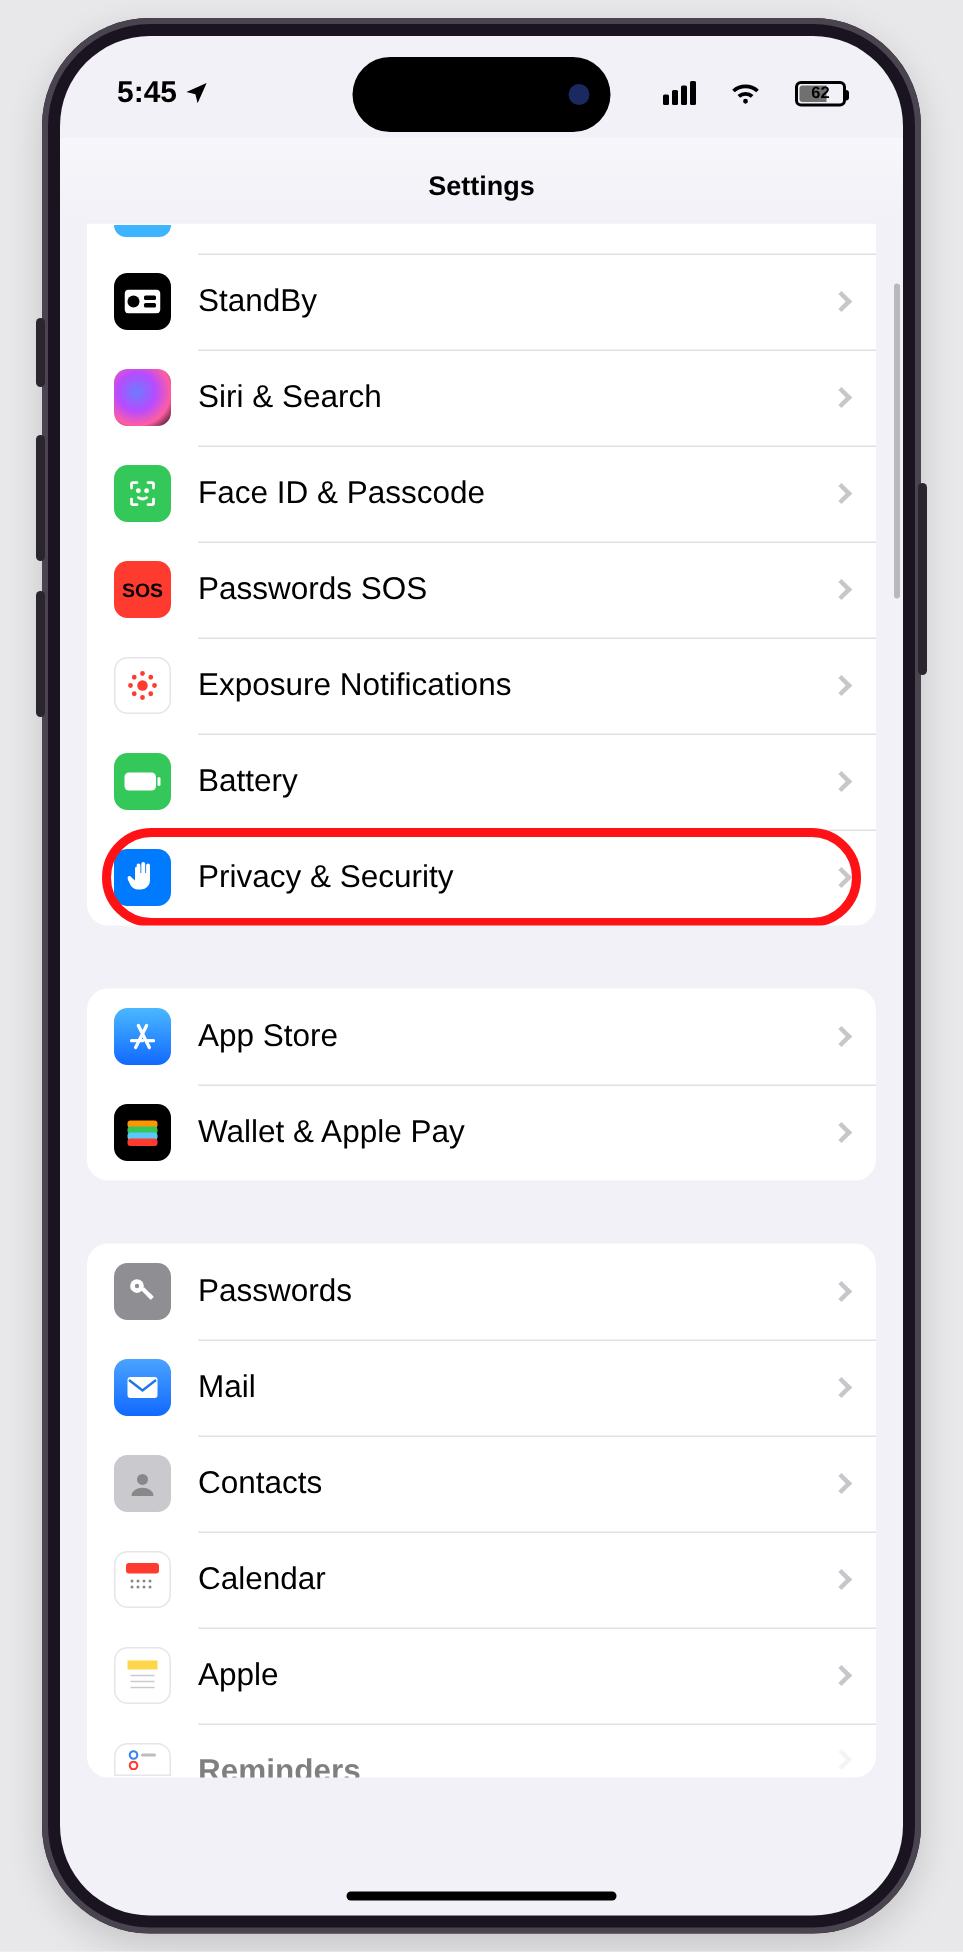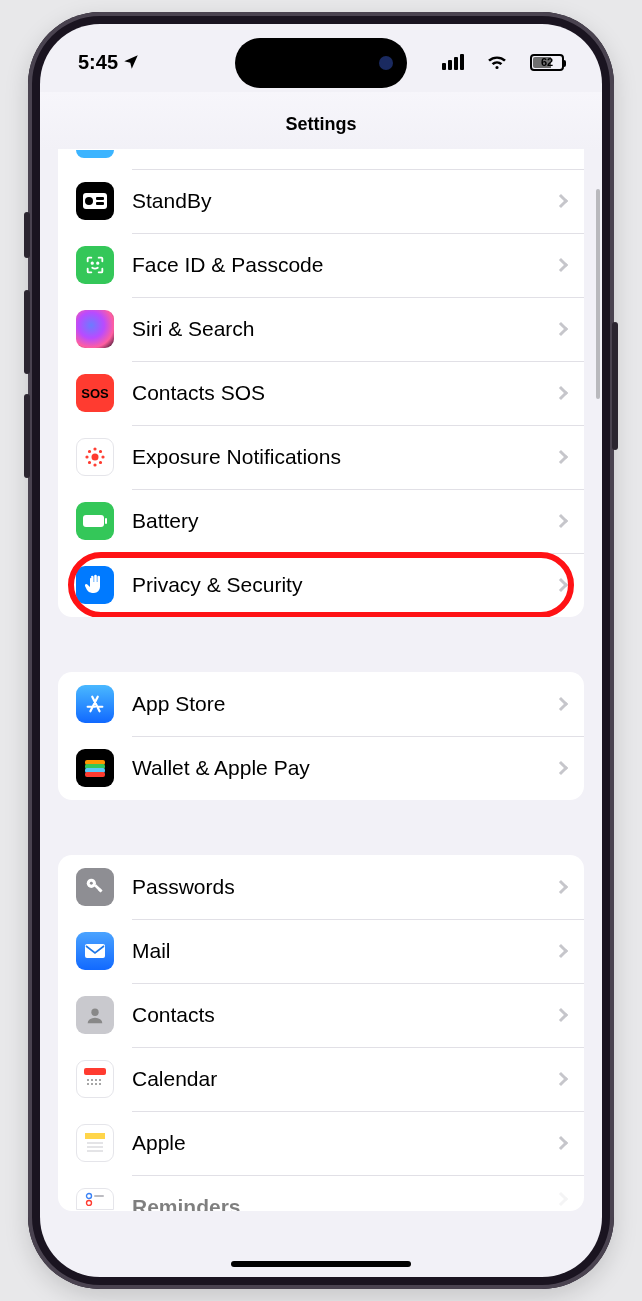--- a/index.html
+++ b/index.html
@@ -95,21 +95,21 @@
     height: calc(100% - 162px);
     overflow: hidden;
     position: relative;
   }
   .scroll-hint{
     position:absolute; right:2px; top:40px; width:4px; height:210px;
     background:#b9b9bd; border-radius:2px;
   }
   .section {
     background:#fff;
-    margin: 0 18px 55px;
+    margin: 0 18px 42px;
     border-radius:14px;
     overflow:hidden;
   }
   .section.first { margin-top: 0; border-top-left-radius:0; border-top-right-radius:0;}
   .row {
     display:flex;
     align-items:center;
     padding: 12px 18px;
     gap:18px;
     position:relative;
@@ -231,41 +231,41 @@
                 <circle cx="6" cy="8" r="4" fill="#000"></circle>
                 <rect x="13" y="4" width="8" height="3" rx="1" fill="#000"></rect>
                 <rect x="13" y="9" width="8" height="3" rx="1" fill="#000"></rect>
               </svg>
           </div>
           <span class="label">StandBy</span>
           <span class="chevron"></span>
         </div>
 
         <div class="row">
+          <div class="icon bg-siri"></div>
+          <span class="label">Siri &amp; Search</span>
+          <span class="chevron"></span>
+        </div>
+
+        <div class="row">
           <div class="icon bg-green">
             <svg width="22" height="22" viewBox="0 0 24 24" fill="none" stroke="#fff" stroke-width="2" stroke-linecap="round">
                 <path d="M4 8 V5 a1 1 0 0 1 1-1 h3 M20 8 V5 a1 1 0 0 0-1-1 h-3 M4 16 v3 a1 1 0 0 0 1 1 h3 M20 16 v3 a1 1 0 0 1-1 1 h-3"></path>
                 <circle cx="9" cy="10" r="0.8" fill="#fff"></circle>
                 <circle cx="15" cy="10" r="0.8" fill="#fff"></circle>
                 <path d="M9 15 q3 2 6 0"></path>
               </svg>
           </div>
           <span class="label">Face ID &amp; Passcode</span>
           <span class="chevron"></span>
         </div>
 
         <div class="row">
-          <div class="icon bg-siri"></div>
-          <span class="label">Siri &amp; Search</span>
-          <span class="chevron"></span>
-        </div>
-
-        <div class="row">
           <div class="icon bg-red" style="font-size:13px;">SOS</div>
-          <span class="label">Contacts SOS</span>
+          <span class="label">Passwords SOS</span>
           <span class="chevron"></span>
         </div>
 
         <div class="row">
           <div class="icon bg-white">
             <svg width="24" height="24" viewBox="0 0 24 24">
                 <circle cx="12" cy="12" r="3.5" fill="#ff3b30"></circle>
                 <g stroke="#ff3b30" stroke-width="1.2">
                   <circle cx="12" cy="4" r="1" fill="#ff3b30"></circle>
                   <circle cx="12" cy="20" r="1" fill="#ff3b30"></circle>

